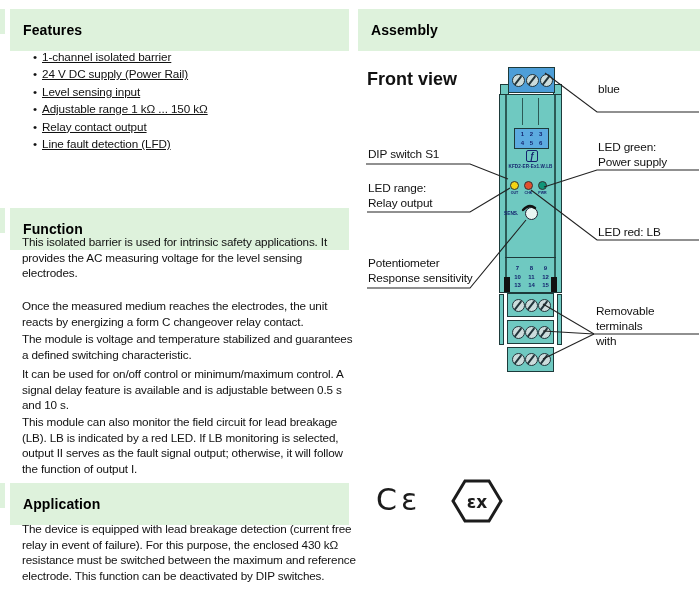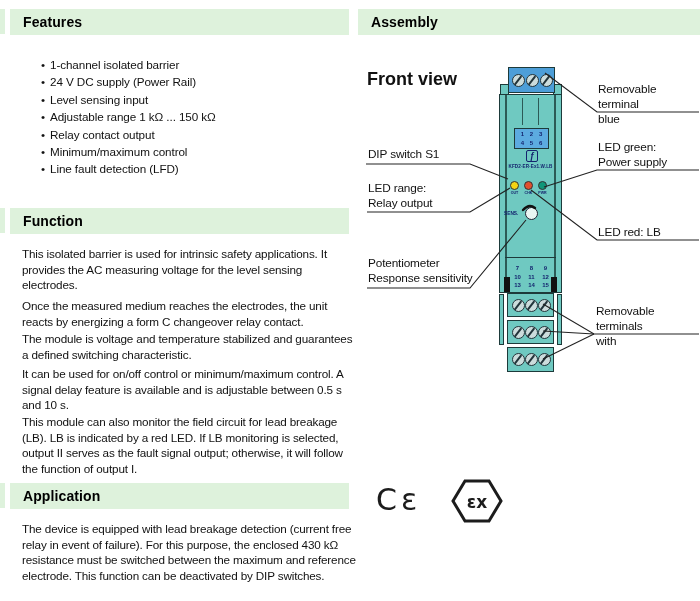--- a/index.html
+++ b/index.html
@@ -2,25 +2,25 @@
 <html><head>
 <meta charset="utf-8">
 <style>
   html,body{margin:0;padding:0;}
   body{
     width:700px;height:601px;background:#ffffff;position:relative;overflow:hidden;
     font-family:"Liberation Sans","DejaVu Sans",sans-serif;color:#111;
   }
   .abs{position:absolute;}
   
-  .hbar{position:absolute;height:26px;background:#def2dc;display:flex;align-items:center;}
+  .hbar{position:absolute;height:42px;background:#def2dc;display:flex;align-items:center;}
   .hbar .ht{font-size:14px;font-weight:bold;color:#000;padding-left:13px;letter-spacing:.1px;}
   .sliver{position:absolute;left:0;width:5px;height:25px;background:#def2dc;}
   
-  ul.features{list-style:none;margin:12px;padding:0;position:absolute;left:29px;top:44px;width:315px;}
+  ul.features{list-style:none;margin:4px;padding:0;position:absolute;left:29px;top:44px;width:315px;text-decoration:underline;}
   ul.features li{font-size:11.7px;line-height:17.4px;position:relative;padding-left:9px;letter-spacing:-.1px;}
   ul.features li::before{content:"\2022";position:absolute;left:0;top:0;}
   .para{position:absolute;left:22px;width:334px;margin:0;font-size:11.7px;line-height:15.7px;letter-spacing:-.15px;}
   
   .callout{position:absolute;font-size:11.8px;line-height:15px;letter-spacing:-.15px;color:#111;}
   .fview{position:absolute;font-weight:bold;font-size:18px;}
   
   .dev-pillar{position:absolute;width:9px;height:12px;background:#6fc9c1;border:1.3px solid #1d3a3a;box-sizing:border-box;}
   .blue-term{position:absolute;background:#4d9ed8;border:1.4px solid #1d3a3a;box-sizing:border-box;}
   .green-term{position:absolute;width:47px;height:24px;background:#6fc9c1;border:1.5px solid #1d3a3a;box-sizing:border-box;}
@@ -60,29 +60,28 @@
   <div class="hbar" style="left:10px;top:9px;width:339px">
     <span class="ht">Features</span>
   </div>
 
   <ul class="features">
     <li>1-channel isolated barrier</li>
     <li>24 V DC supply (Power Rail)</li>
     <li>Level sensing input</li>
     <li>Adjustable range 1 kΩ ... 150 kΩ</li>
     <li>Relay contact output</li>
-    <li>Minimum/maximum control</li>
     <li>Line fault detection (LFD)</li>
   </ul>
 
   <div class="sliver" style="top:208px"></div>
   <div class="hbar" style="left:10px;top:208px;width:339px">
     <span class="ht">Function</span>
   </div>
-  <p class="para" style="top:246px">This isolated barrier is used for intrinsic safety applications. It provides the AC measuring voltage for the level sensing electrodes.</p>
+  <p class="para" style="top:234px">This isolated barrier is used for intrinsic safety applications. It provides the AC measuring voltage for the level sensing electrodes.</p>
   <p class="para" style="top:298px">Once the measured medium reaches the electrodes, the unit reacts by energizing a form C changeover relay contact.</p>
   <p class="para" style="top:331px">The module is voltage and temperature stabilized and guarantees a defined switching characteristic.</p>
   <p class="para" style="top:366px">It can be used for on/off control or minimum/maximum control. A signal delay feature is available and is adjustable between 0.5 s and 10 s.</p>
   <p class="para" style="top:414px">This module can also monitor the field circuit for lead breakage (LB). LB is indicated by a red LED. If LB monitoring is selected, output II serves as the fault signal output; otherwise, it will follow the function of output I.</p>
 
   <div class="sliver" style="top:483px"></div>
   <div class="hbar" style="left:10px;top:483px;width:339px">
     <span class="ht">Application</span>
   </div>
   <p class="para" style="top:521px">The device is equipped with lead breakage detection (current free relay in event of failure). For this purpose, the enclosed 430 kΩ resistance must be switched between the maximum and reference electrode. This function can be deactivated by DIP switches.</p>
@@ -207,21 +206,20 @@
   </div>
   <div class="callout" style="left:368px;top:181px">
     <div>LED range:</div>
     <div>Relay output</div>
   </div>
   <div class="callout" style="left:368px;top:256px">
     <div>Potentiometer</div>
     <div>Response sensitivity</div>
   </div>
   <div class="callout" style="left:598px;top:82px">
-    <div>Removable terminal</div>
     <div>blue</div>
   </div>
   <div class="callout" style="left:598px;top:140px">
     <div>LED green:</div>
     <div>Power supply</div>
   </div>
   <div class="callout" style="left:598px;top:225px">
     <div>LED red: LB</div>
   </div>
   <div class="callout" style="left:596px;top:304px">

